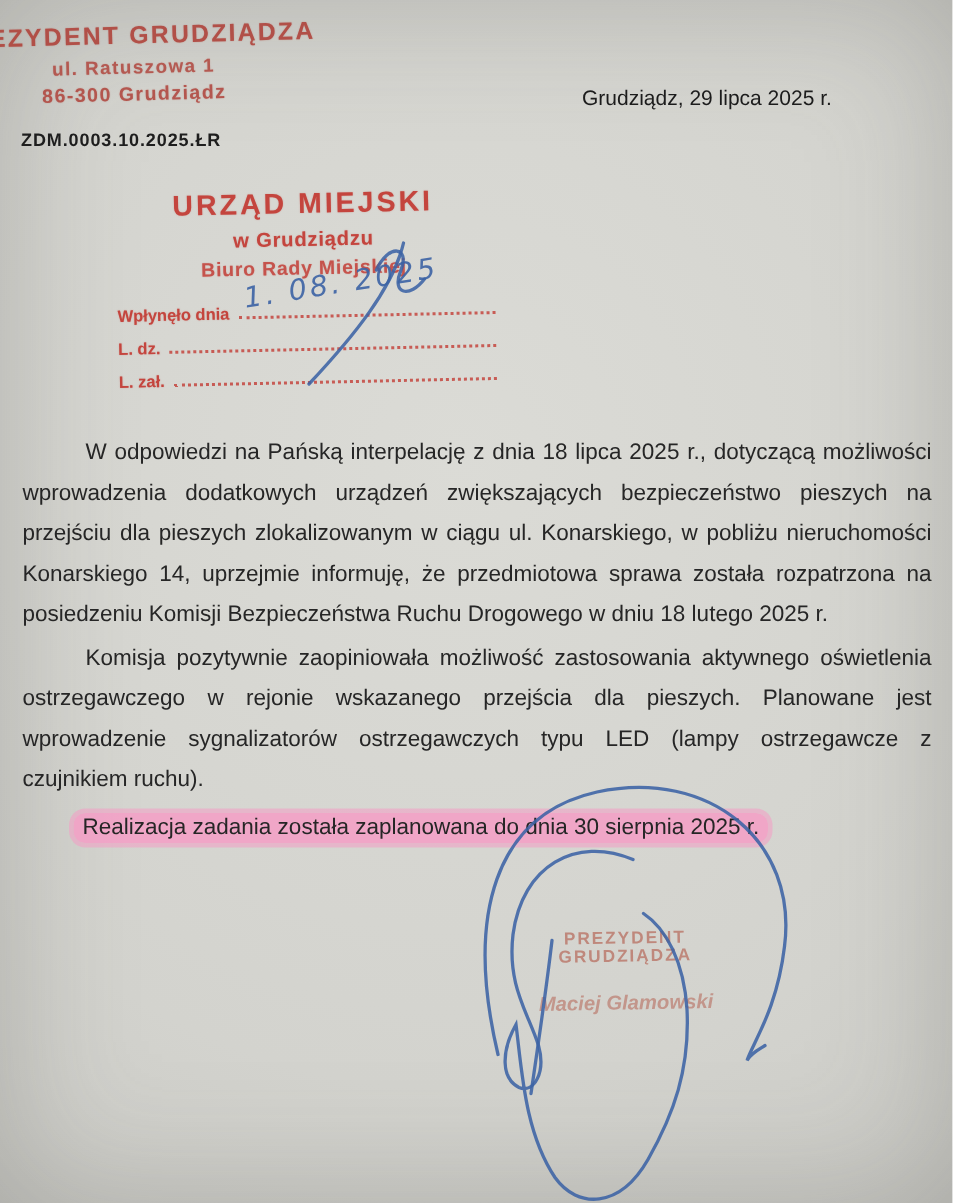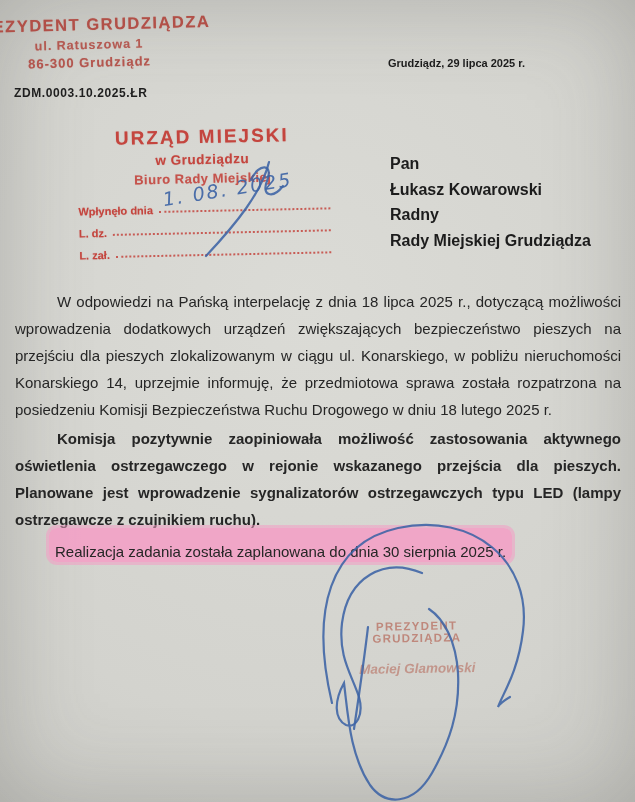--- a/index.html
+++ b/index.html
@@ -33,21 +33,21 @@
   
   .ref-number {
     left: 14px; top: 86px;
     font-size: 12px; font-weight: bold; letter-spacing: .6px;
     color: #1e1e1e;
   }
 
   
   .date-line {
     left: 388px; top: 57px;
-    font-size: 11px; font-weight: bold;
+    font-size: 14px; font-weight: normal;
     color: #1c1c1c;
   }
 
   
   .registry-stamp {
     left: 70px; top: 126px; width: 266px;
     color: #c4453e;
     transform: rotate(-1.2deg);
     text-shadow: 0 0 1px rgba(196,69,62,.4);
   }
@@ -85,27 +85,27 @@
   }
 
   
   .letter-body {
     left: 15px; top: 288px; width: 606px;
     font-size: 15px; line-height: 27px;
     text-align: justify;
     color: #262626;
   }
   .letter-body p { margin: 0; text-indent: 42px; }
-  .letter-body p.p2 { margin-top: 2px; font-weight: bold; }
+  .letter-body p.p2 { margin-top: 2px; }
   .letter-body p.hl-line { margin-top: 5px; text-indent: 34px; }
   .hl {
     background: rgba(244,157,197,.85);
     box-shadow: 0 0 0 3px rgba(244,157,197,.55);
     border-radius: 8px;
-    padding: 15px 6px 2px 6px;
+    padding: 1px 6px 2px 6px;
     box-decoration-break: clone;
     -webkit-box-decoration-break: clone;
   }
 
   
   .president-stamp {
     left: 332px; top: 620px; width: 170px;
     text-align: center;
     transform: rotate(-1deg);
   }
@@ -156,26 +156,20 @@
   </div>
 
   <div class="abs handwriting">
     <span class="hw-date">1. 08. 2025</span>
     <svg width="180" height="120" viewBox="0 0 180 120">
       <path class="pen" d="M 121 12 C 114 42, 88 74, 58 106"></path>
       <path class="pen" d="M 103 30 C 111 12, 126 14, 119 31 C 113 46, 125 49, 135 36"></path>
     </svg>
   </div>
 
-  <div class="abs recipient">
-    <div>Pan</div>
-    <div>Łukasz Kowarowski</div>
-    <div>Radny</div>
-    <div>Rady Miejskiej Grudziądza</div>
-  </div>
 
   <div class="abs letter-body">
     <p class="p1">W odpowiedzi na Pańską interpelację z dnia 18 lipca 2025 r., dotyczącą możliwości wprowadzenia dodatkowych urządzeń zwiększających bezpieczeństwo pieszych na przejściu dla pieszych zlokalizowanym w ciągu ul. Konarskiego, w pobliżu nieruchomości Konarskiego 14, uprzejmie informuję, że przedmiotowa sprawa została rozpatrzona na posiedzeniu Komisji Bezpieczeństwa Ruchu Drogowego w dniu 18 lutego 2025 r.</p>
     <p class="p2">Komisja pozytywnie zaopiniowała możliwość zastosowania aktywnego oświetlenia ostrzegawczego w rejonie wskazanego przejścia dla pieszych. Planowane jest wprowadzenie sygnalizatorów ostrzegawczych typu LED (lampy ostrzegawcze z czujnikiem ruchu).</p>
     <p class="hl-line"><span class="hl">Realizacja zadania została zaplanowana do dnia 30 sierpnia 2025 r.</span></p>
   </div>
 
   <div class="abs president-stamp">
     <div class="l1">PREZYDENT GRUDZIĄDZA</div>
     <div class="l2">Maciej Glamowski</div>

